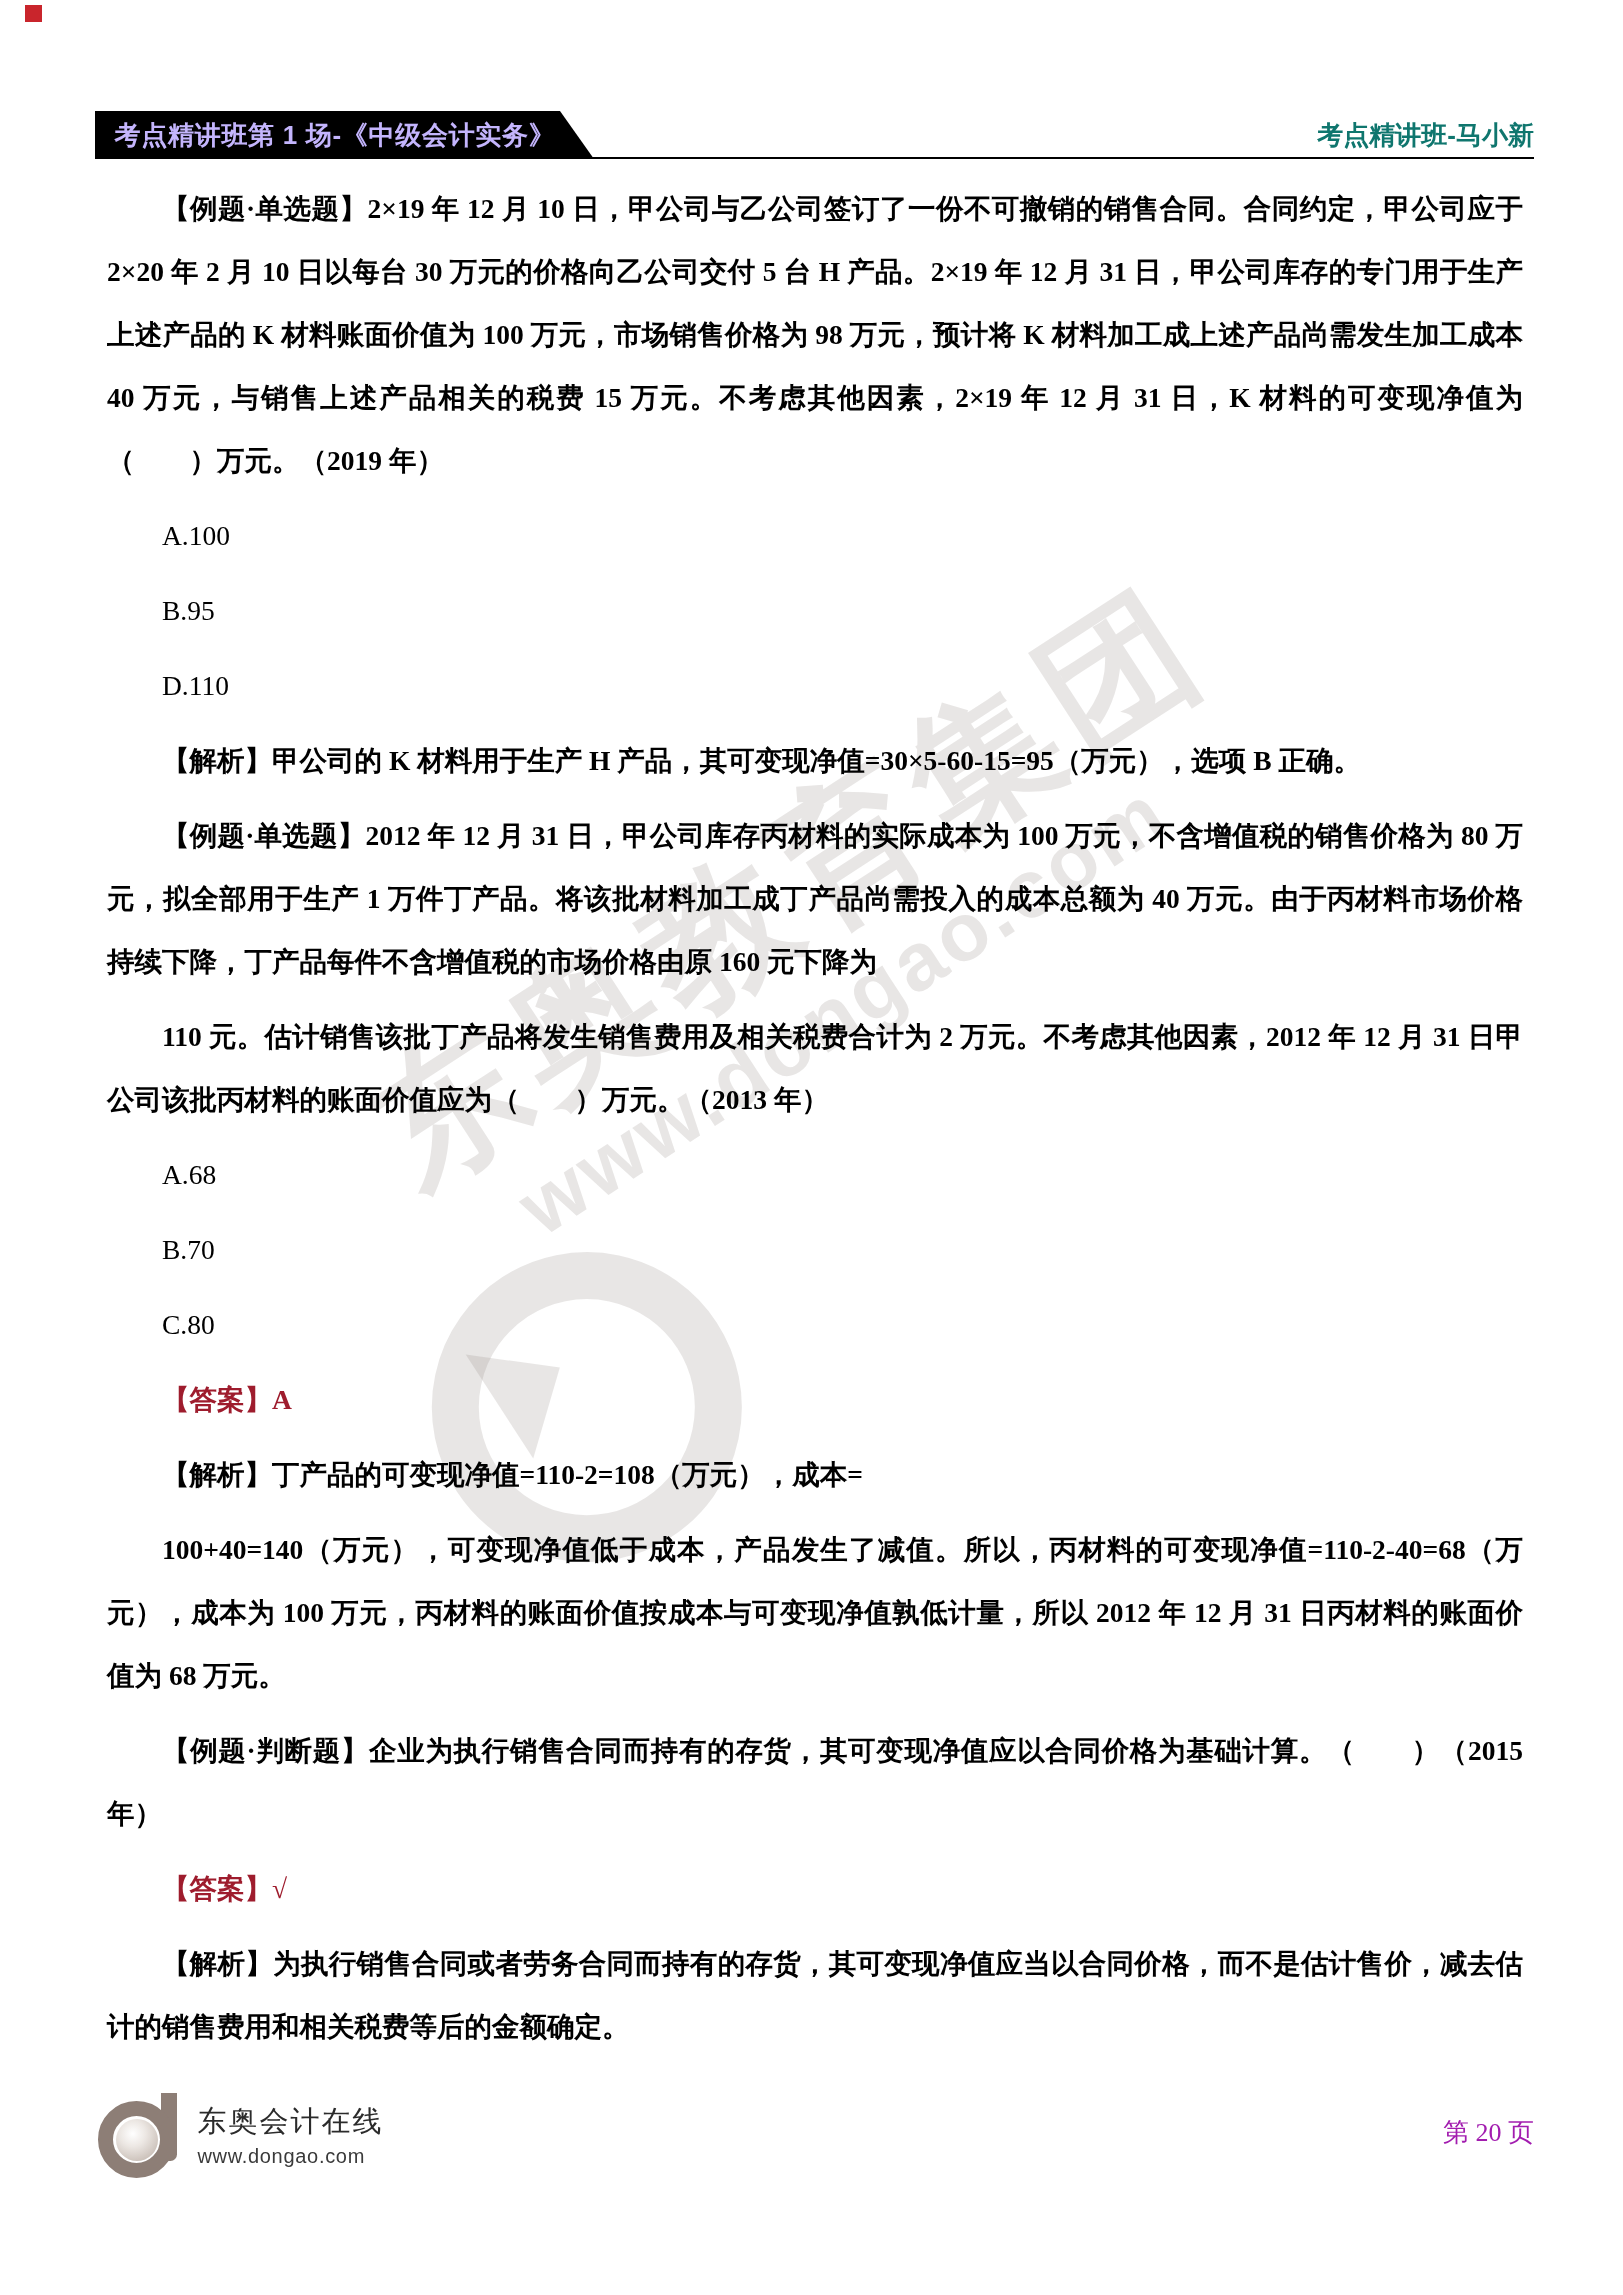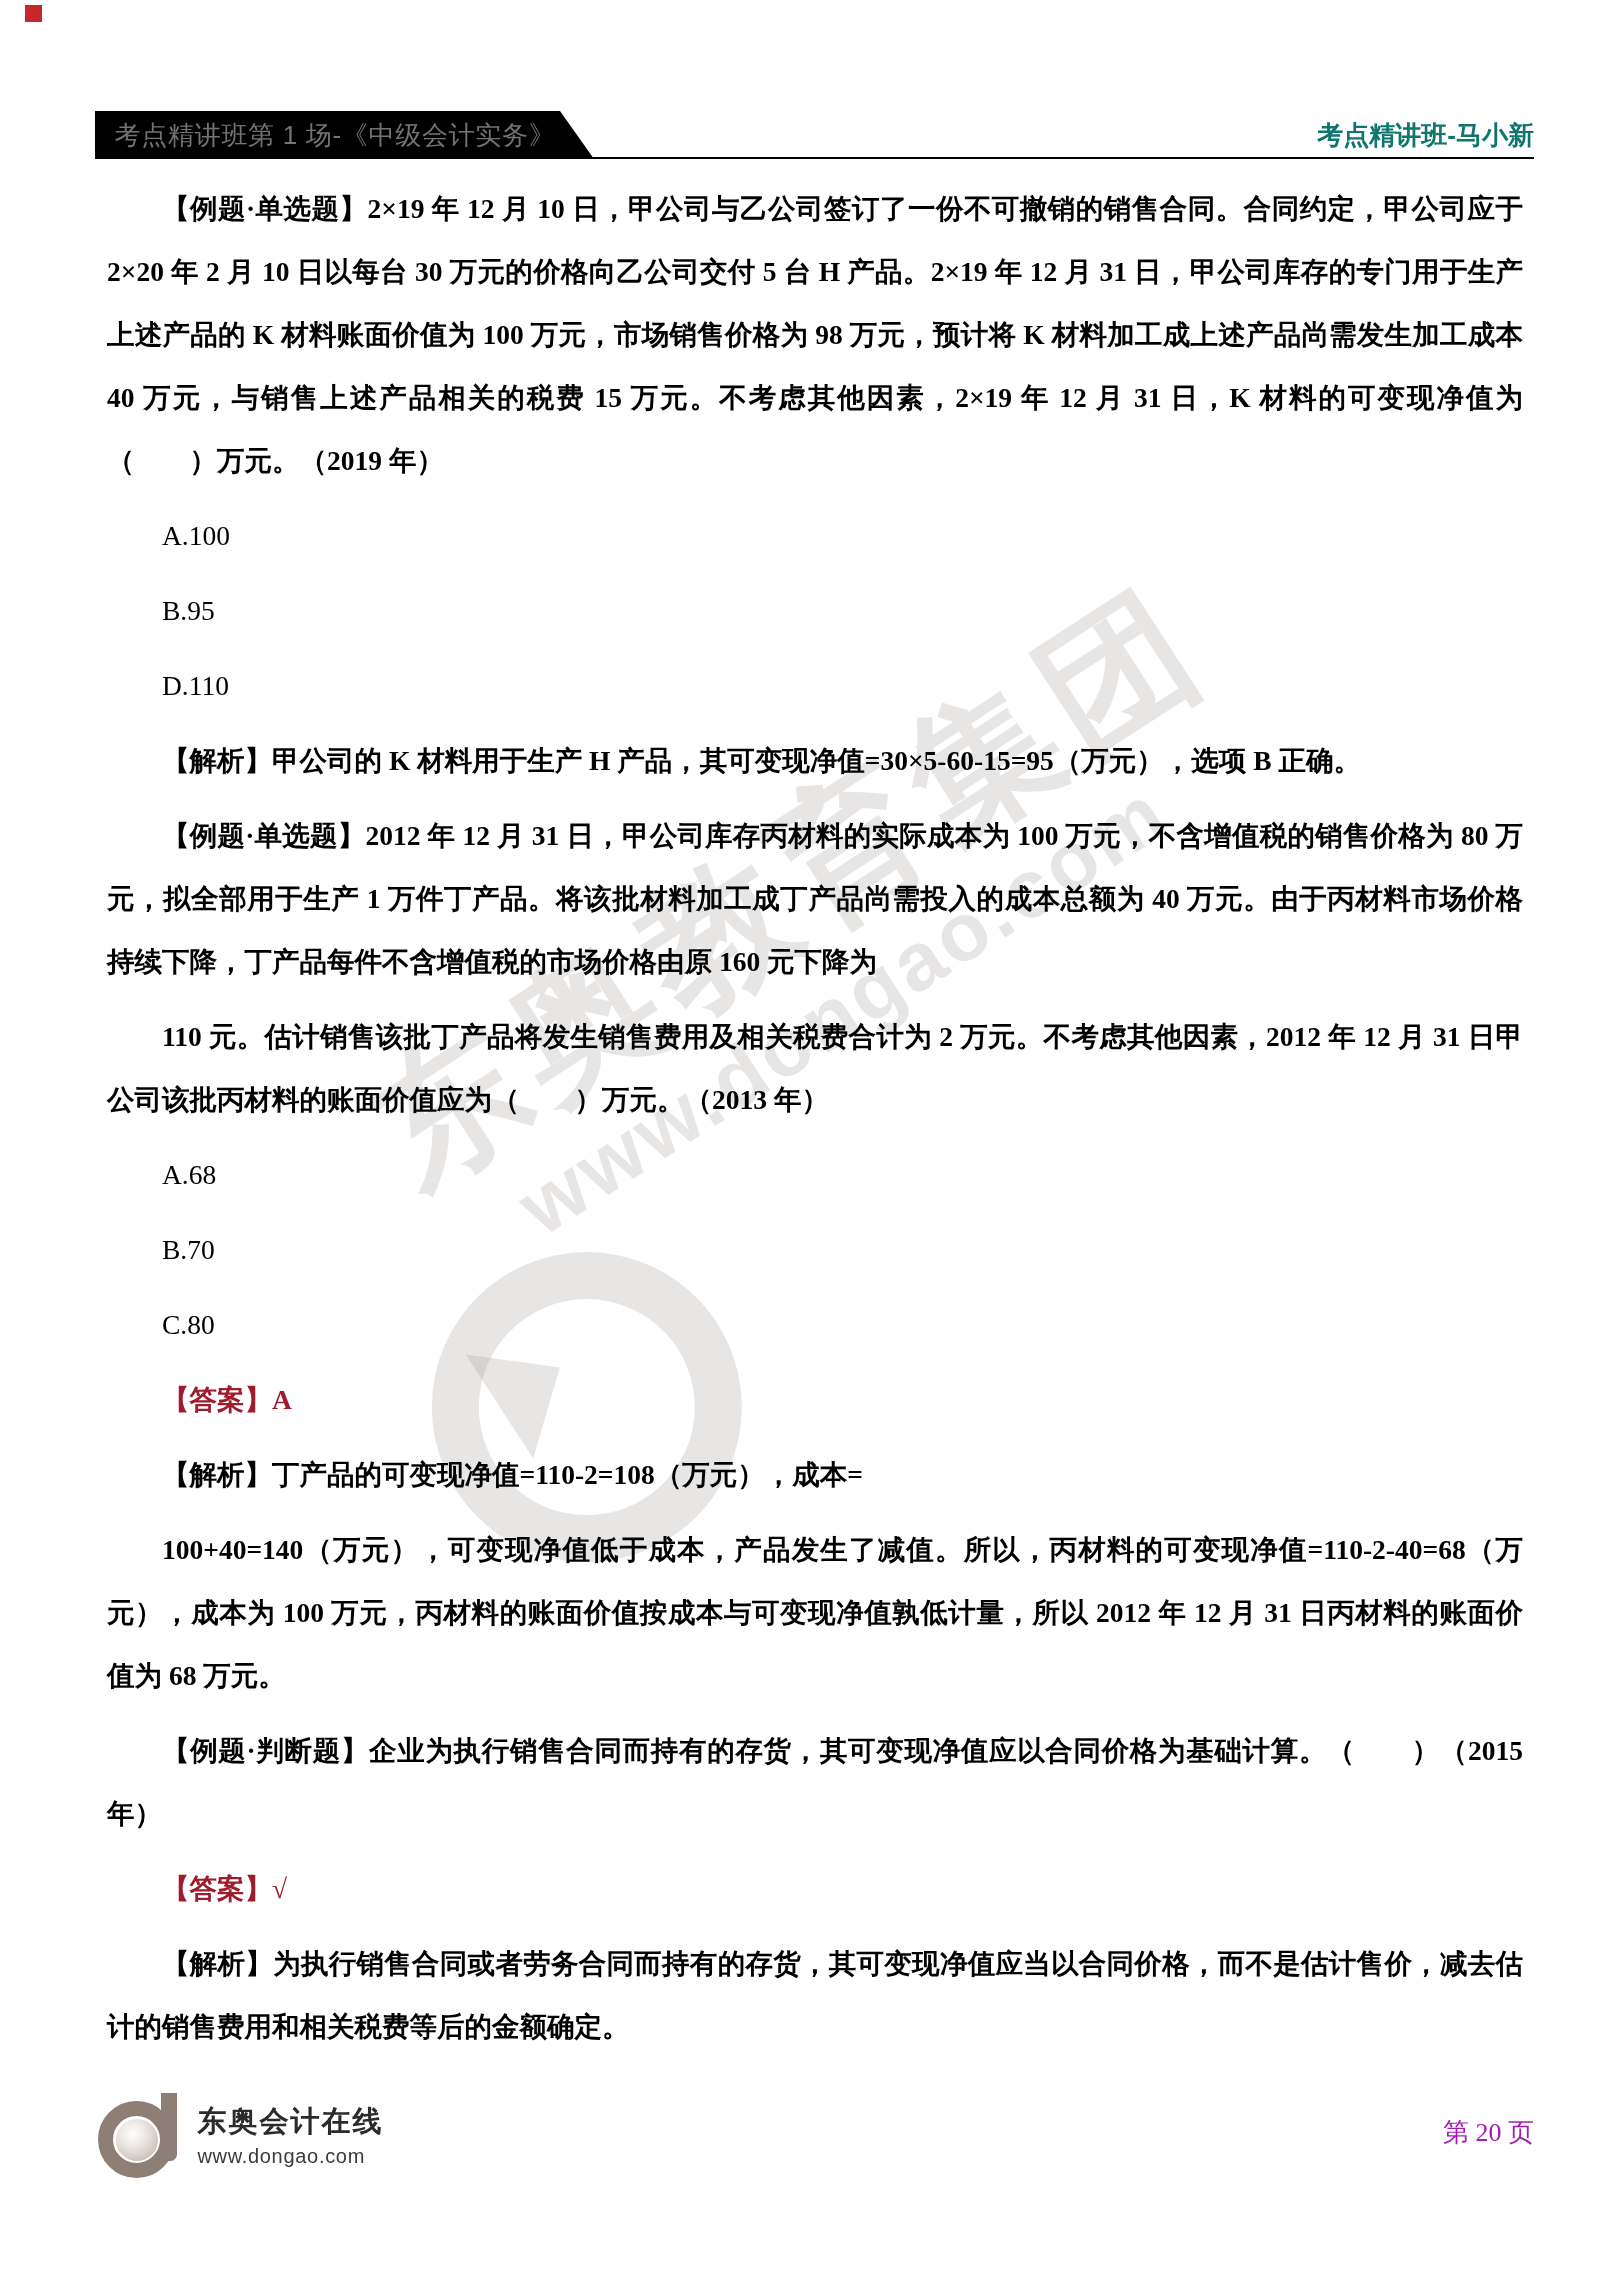--- a/index.html
+++ b/index.html
@@ -14,21 +14,21 @@
   
   .corner-mark{
     position:absolute;left:25px;top:5.2px;width:17px;height:17px;
     background:var(--corner-red,#c9252c);
   }
   
   .banner{
     position:absolute;left:95px;top:111px;width:499px;height:48px;
     background:var(--banner-bg,#000);
     clip-path:polygon(0 0, calc(100% - 34px) 0, 100% 100%, 0 100%);
-    color:#737373;font-weight:normal;font-size:26px;line-height:48px;
+    color:#c4b5fd;font-weight:bold;font-size:26px;line-height:48px;
     padding-left:19.6px;box-sizing:border-box;
     font-family:"Liberation Sans","DejaVu Sans",sans-serif;
     letter-spacing:0.7px;white-space:nowrap;
   }
   .header-right{
     position:absolute;right:89px;top:118px;
     font-weight:bold;font-size:26px;color:#0f766e;
     font-family:"Liberation Sans","DejaVu Sans",sans-serif;
     white-space:nowrap;
   }
@@ -73,21 +73,21 @@
   }
   .logo-stem{
     position:absolute;left:63px;top:0;width:15.7px;height:68px;background:#8d7e76;
     border-radius:0 0 6.5px 0;
   }
   .logo-ball{
     position:absolute;left:18.3px;top:26px;width:42px;height:42px;border-radius:50%;
     background:radial-gradient(circle at 40% 35%, #ffffff 0%, #ece7e3 35%, #b9aca3 100%);
   }
   .logo-text{margin-left:14.4px;font-family:"Liberation Sans","DejaVu Sans",sans-serif;}
-  .logo-title{font-size:29px;font-weight:bold;color:#2b2b2b;letter-spacing:2px;}
+  .logo-title{font-size:29px;font-weight:normal;color:#2b2b2b;letter-spacing:2px;}
   .logo-url{font-size:20px;color:#3a3a3a;margin-top:3.9px;letter-spacing:0.7px;}
   .page-number{
     position:absolute;right:89px;top:2115px;font-size:26px;color:#a21caf;white-space:nowrap;
   }
 </style>
 </head>
 <body>
 
 <div class="page">
 

